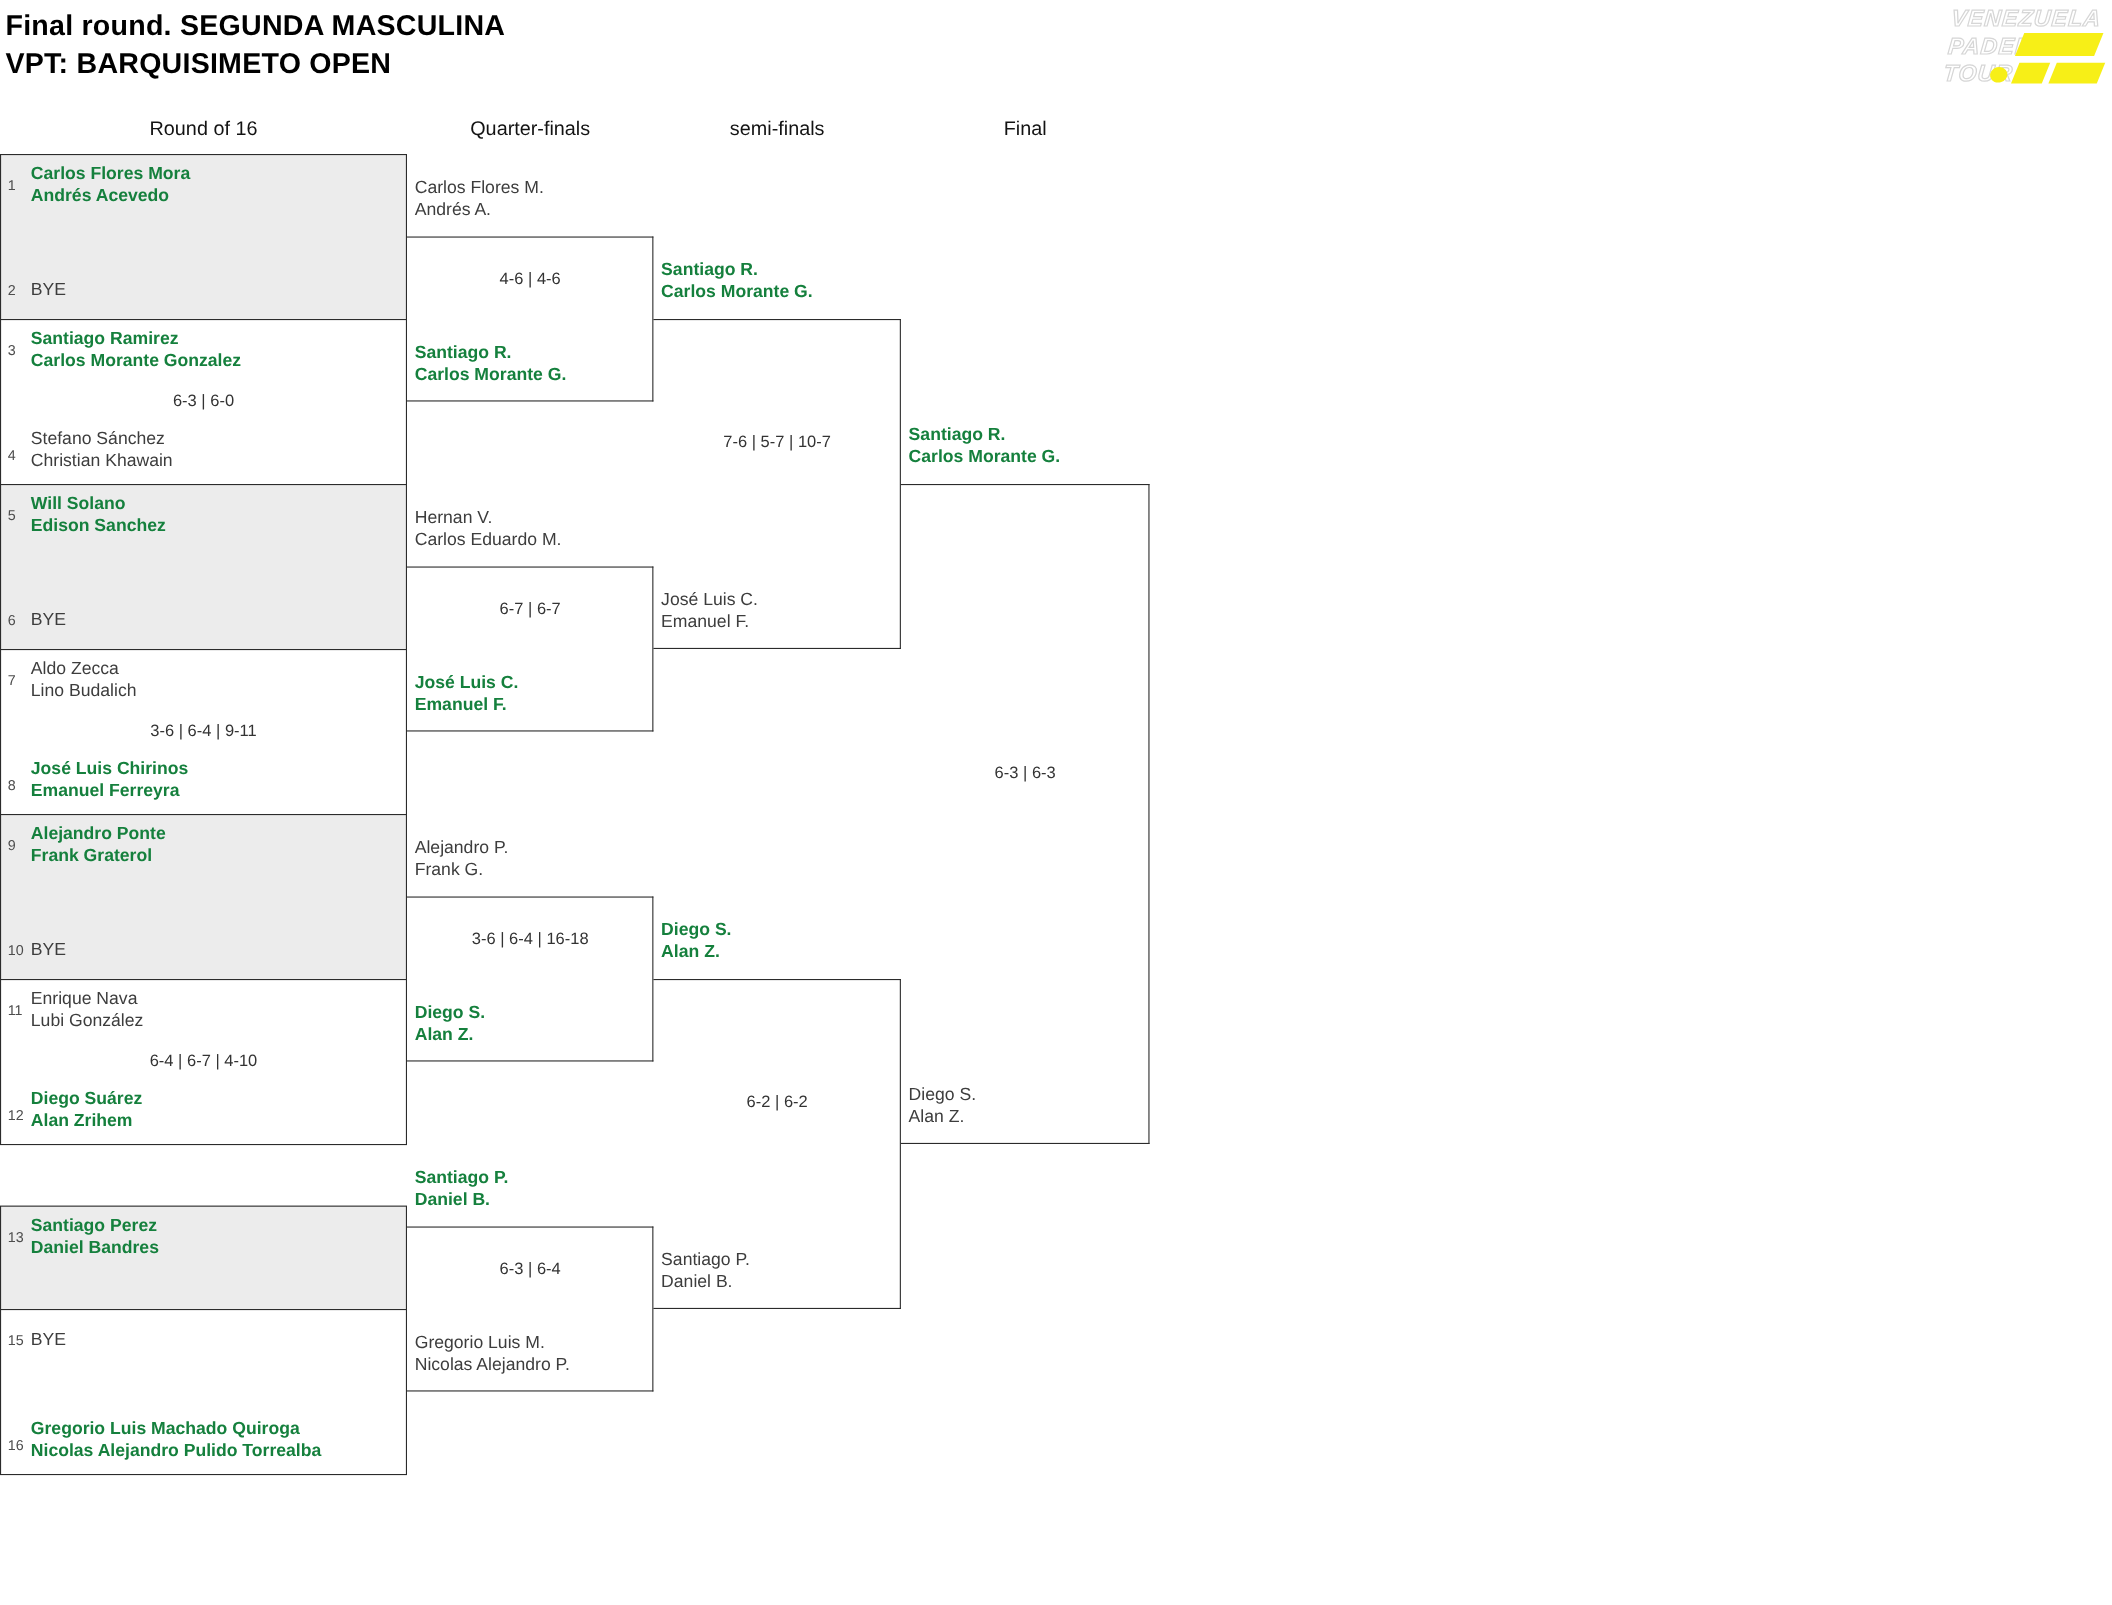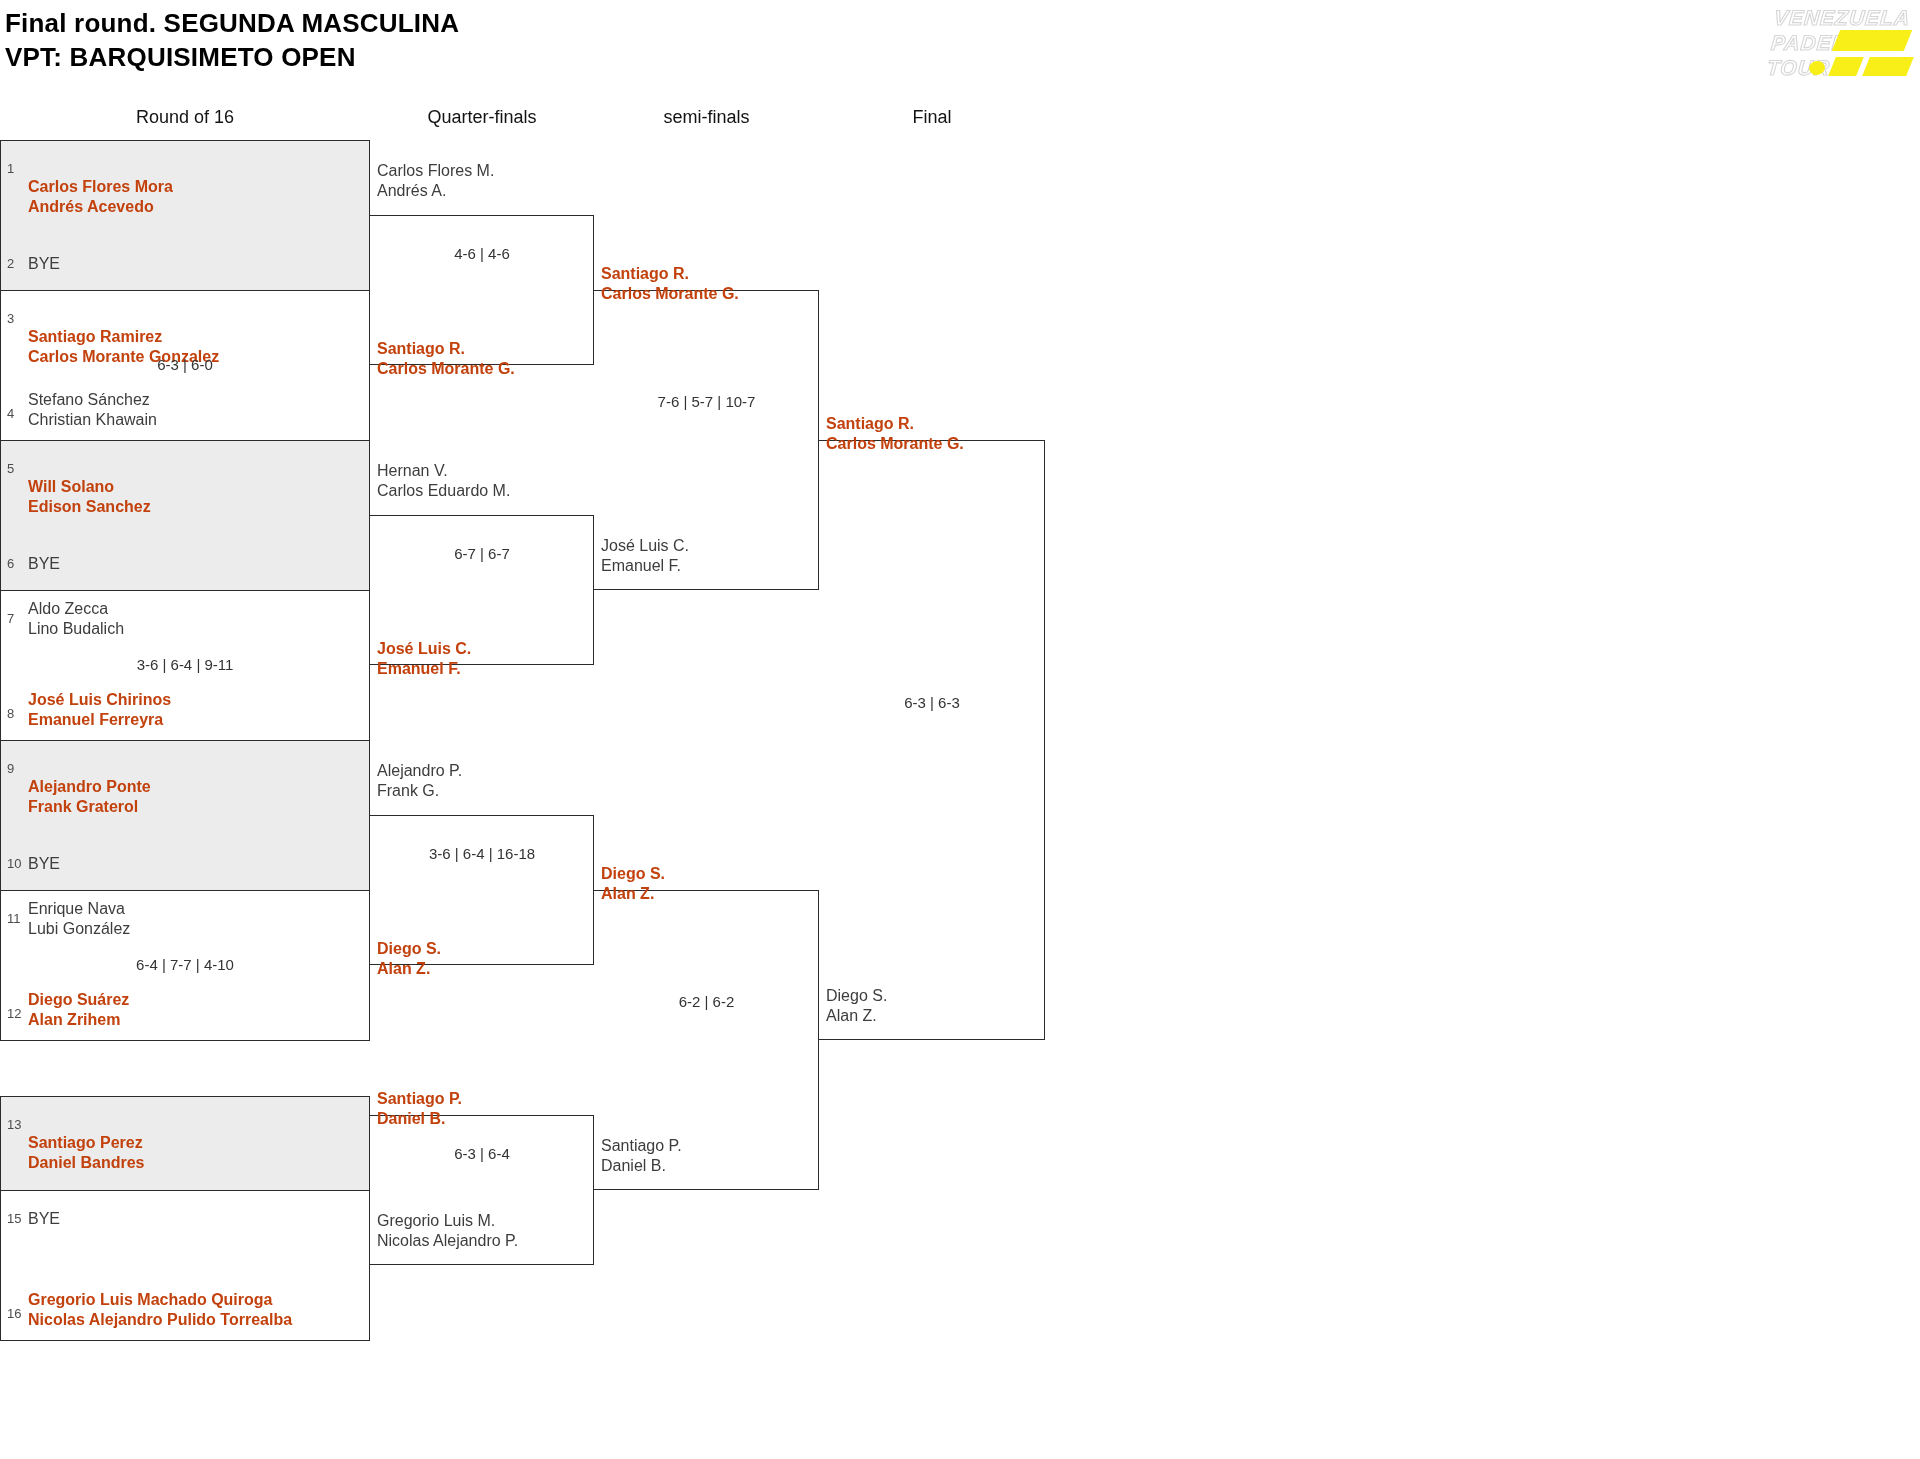--- a/index.html
+++ b/index.html
@@ -30,21 +30,21 @@
   .h-fin{left:819px;width:226px;}
 
   
   .r16{position:absolute;left:0;width:370px;height:151px;border:1px solid #2b2b2b;background:#fff;box-sizing:border-box;}
   .r16.shaded{background:#ececec;}
   .seed{position:absolute;left:6px;width:20px;font-size:13px;line-height:14px;color:#4d4d4d;}
   .seed-a{top:21px;}
   .seed-b{bottom:19px;}
   .seed-a.at-bye{top:21px;}
   .team{position:absolute;left:27px;font-size:16px;line-height:20px;font-weight:400;color:#3d3d3d;white-space:nowrap;}
-  .team.winner{font-weight:700;color:#c2410c;margin-top:28px;}
+  .team.winner{font-weight:700;color:#15803d;}
   .r16 .team-a{top:8px;}
   .r16 .team-b{bottom:10px;}
   .r16 .team-b.bye{bottom:16px;}
   .r16 .team-a.bye{top:18px;}
   .score{position:absolute;left:0;width:100%;text-align:center;font-size:15px;color:#333;}
   .r16 .score{top:65px;}
 
   
   .match{position:absolute;box-sizing:border-box;}
   .match .rect{position:absolute;left:0;right:0;top:55px;border:1px solid #2b2b2b;border-left:none;box-sizing:border-box;background:transparent;}
@@ -153,21 +153,21 @@
       <div>BYE</div>
     </div>
   </section>
 
   <section class="r16" style="top:890px">
     <span class="seed seed-a">11</span>
     <div class="team team-a">
       <div>Enrique Nava</div>
       <div>Lubi González</div>
     </div>
-    <div class="score">6-4 | 7-7 | 4-10</div>
+    <div class="score">6-4 | 6-7 | 4-10</div>
     <span class="seed seed-b">12</span>
     <div class="team team-b winner">
       <div>Diego Suárez</div>
       <div>Alan Zrihem</div>
     </div>
   </section>
 
   <section class="r16 shaded" style="top:1096px">
     <span class="seed seed-a">13</span>
     <div class="team team-a winner">

